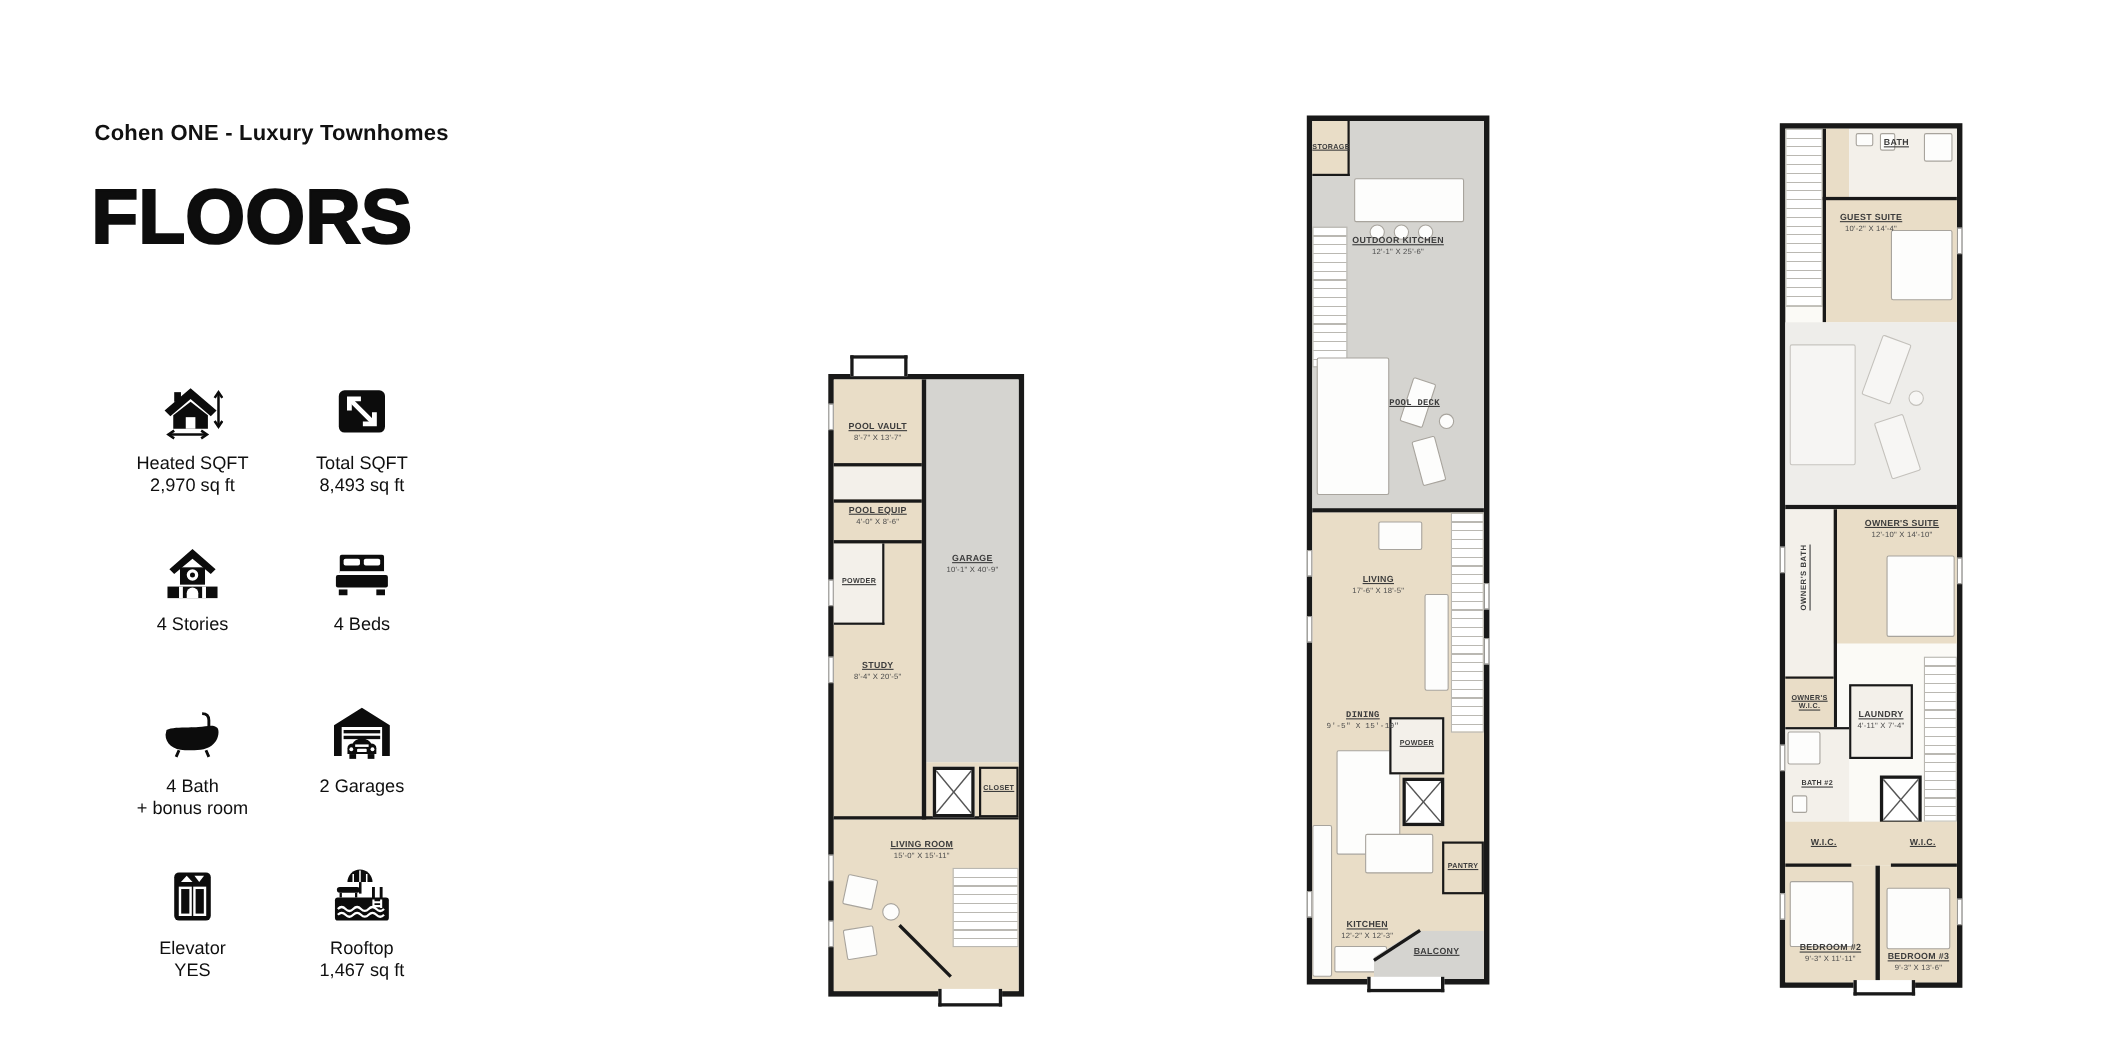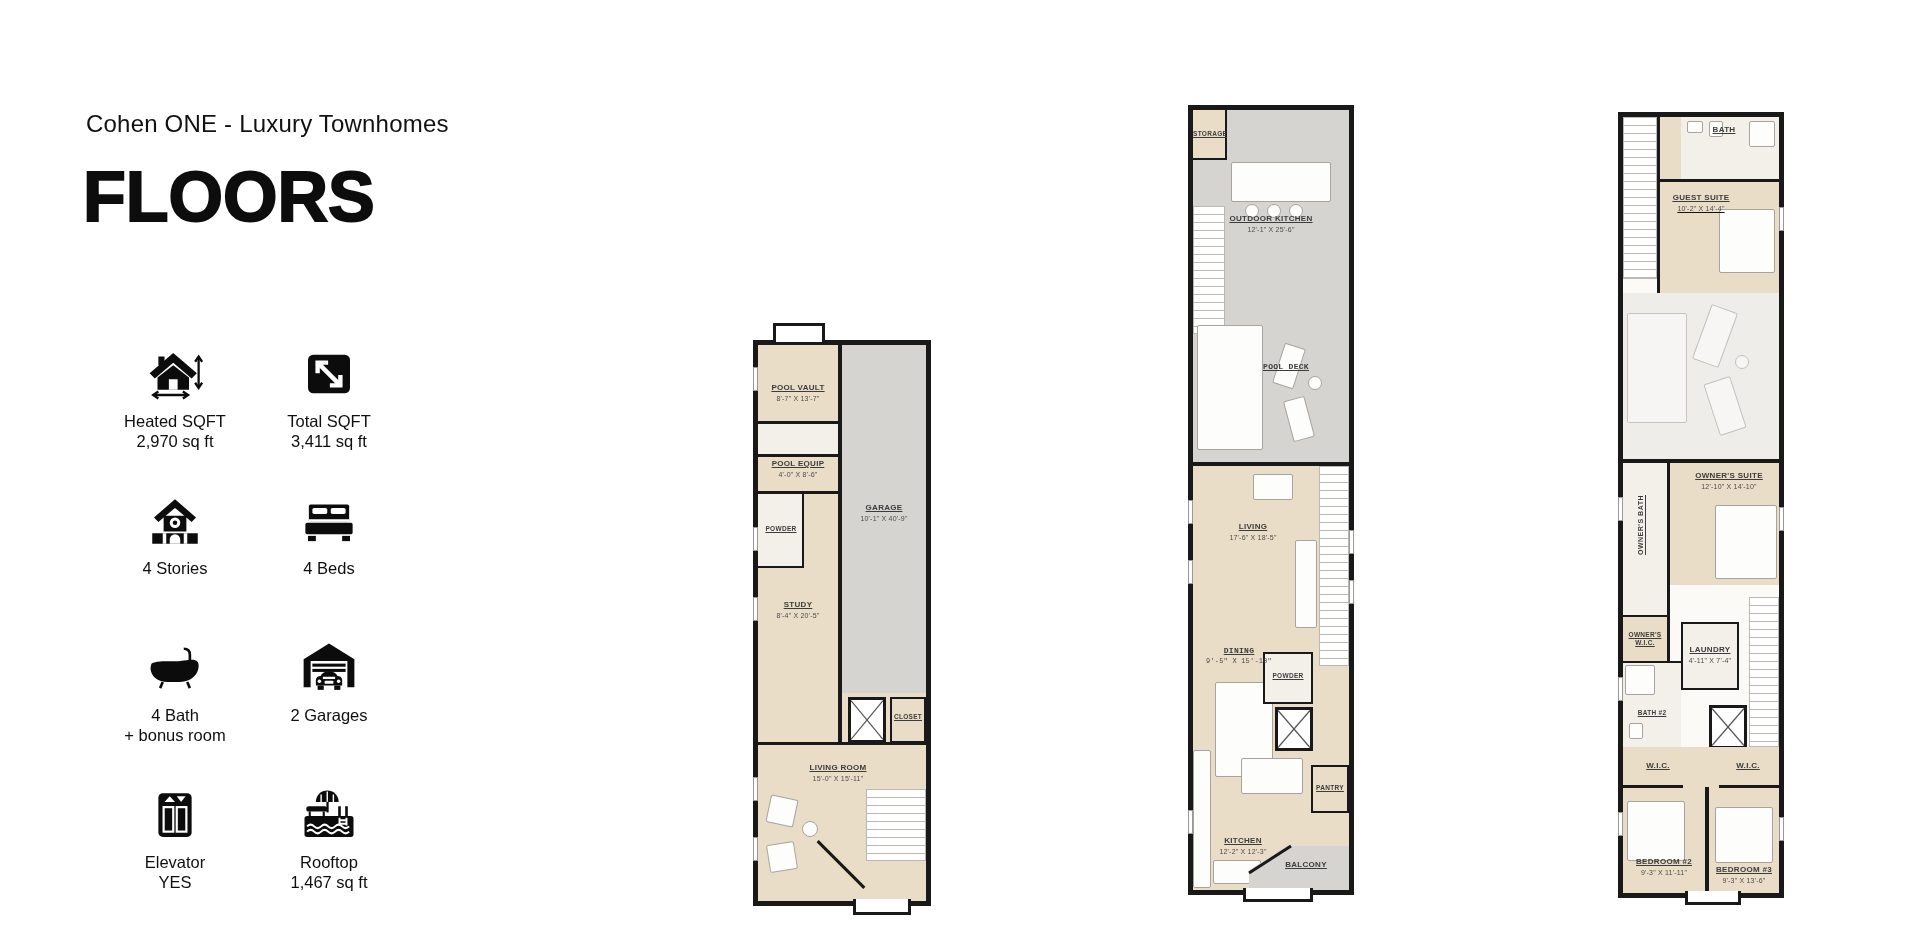--- a/index.html
+++ b/index.html
@@ -1,20 +1,20 @@
 <!DOCTYPE html>
 <html><head>
 <meta charset="utf-8">
 <style>
   html,body{margin:0;padding:0;}
   body{width:1920px;height:950px;background:#ffffff;position:relative;overflow:hidden;
        font-family:"Liberation Sans",sans-serif;color:#111;}
 
   
-  .brand{position:absolute;left:86px;top:110px;font-size:24px;font-weight:400;letter-spacing:.2px;}
+  .brand{position:absolute;left:86px;top:110px;font-size:20px;font-weight:700;letter-spacing:.2px;}
   .big-title{position:absolute;left:83px;top:166px;font-size:70px;line-height:62px;font-weight:800;
              color:#0d0d0d;-webkit-text-stroke:2px #0d0d0d;letter-spacing:0;}
   .stats{position:absolute;left:96px;top:338px;width:312px;display:grid;
          grid-template-columns:158px 150px;grid-auto-rows:147px;}
   .stat{display:flex;flex-direction:column;align-items:center;text-align:center;}
   .stat-icon{height:64px;display:flex;align-items:flex-end;justify-content:center;margin-bottom:9px;}
   .stat-icon svg{width:56px;height:56px;}
   .stat-label,.stat-value{font-size:16.5px;line-height:20px;color:#0f0f0f;}
 
   
@@ -78,21 +78,21 @@
       <svg viewBox="0 0 64 64">
         <rect x="8" y="10" width="48" height="44" rx="6" fill="#0c0c0c"></rect>
         <g stroke="#fff" stroke-width="5" fill="none">
           <line x1="19" y1="19" x2="45" y2="45"></line>
           <path d="M19 31 L19 19 L31 19"></path>
           <path d="M33 45 L45 45 L45 33"></path>
         </g>
       </svg>
     </span>
     <span class="stat-label">Total SQFT</span>
-    <span class="stat-value">3,411 sq ft</span>
+    <span class="stat-value">8,493 sq ft</span>
   </div>
 
   <div class="stat">
     <span class="stat-icon">
       <svg viewBox="0 0 64 64" fill="#0c0c0c">
         <path d="M8 28 L32 7 L56 28 L51 33 L32 17 L13 33 Z"></path>
         <rect x="19" y="26" width="26" height="18"></rect>
         <circle cx="32" cy="34" r="6" fill="#fff"></circle>
           <circle cx="32" cy="34" r="2.6" fill="#0c0c0c"></circle>
         <rect x="6" y="46" width="52" height="12"></rect>
@@ -375,21 +375,21 @@
   <div class="win" style="right:-5px;top:90px;width:5px;height:24px;"></div>
   <div class="win" style="right:-5px;top:390px;width:5px;height:24px;"></div>
   <div class="win" style="right:-5px;top:700px;width:5px;height:24px;"></div>
   <div class="win" style="left:-5px;top:380px;width:5px;height:24px;"></div>
   <div class="win" style="left:-5px;top:560px;width:5px;height:24px;"></div>
   <div class="win" style="left:-5px;top:695px;width:5px;height:24px;"></div>
 
   <div class="lbl" style="left:58px;top:8px;width:86px;">
     <span class="rl">BATH</span>
   </div>
-  <div class="lbl" style="left:36px;top:76px;width:84px;text-decoration:underline;">
+  <div class="lbl" style="left:36px;top:76px;width:84px;">
     <span class="rl">GUEST SUITE</span>
     <span class="rd">10'-2" X 14'-4"</span>
   </div>
   <div class="lbl" style="left:56px;top:354px;width:100px;">
     <span class="rl">OWNER'S SUITE</span>
     <span class="rd">12'-10" X 14'-10"</span>
   </div>
   <span class="lbl-v" style="left:14px;top:378px;">OWNER'S BATH</span>
   <div class="lbl t6" style="left:0;top:514px;width:44px;">
     <span class="rl">OWNER'S W.I.C.</span>

